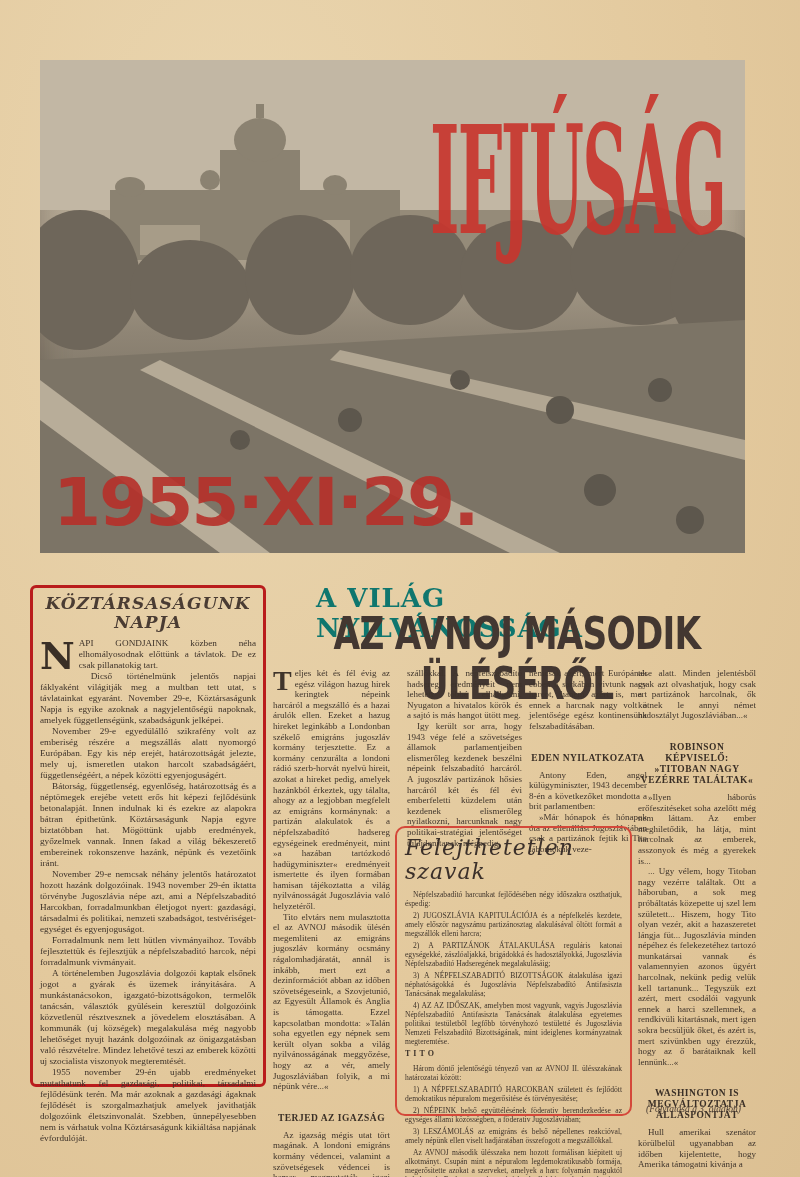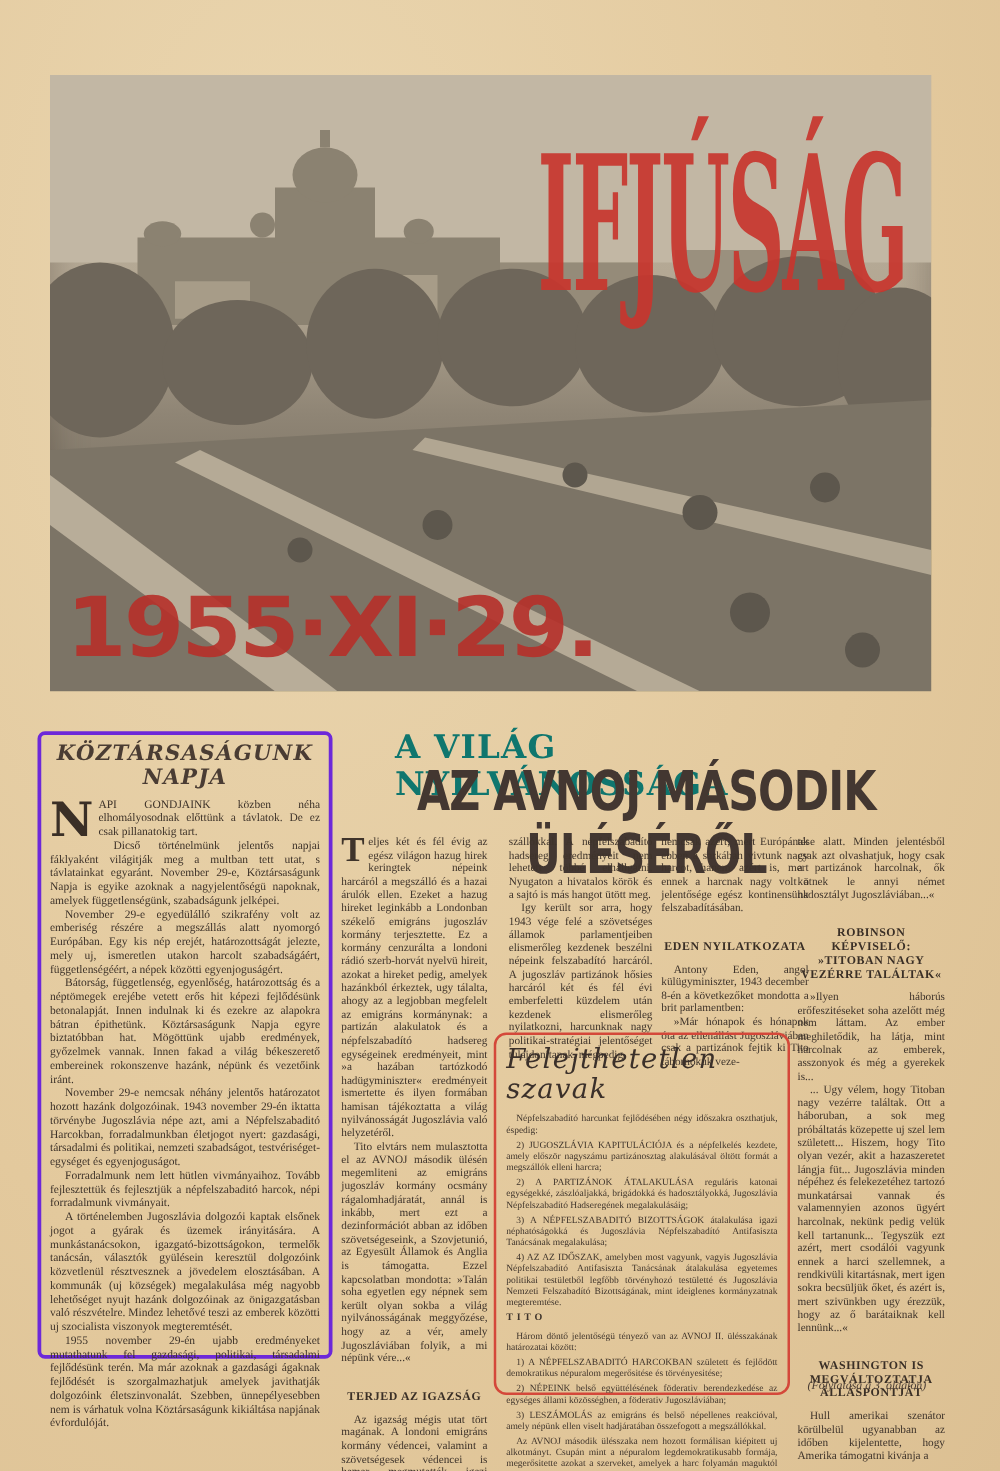--- a/index.html
+++ b/index.html
@@ -29,21 +29,21 @@
   .date {
     position:absolute; left:53px; top:468px;
     font-family:"DejaVu Sans", sans-serif; font-weight:bold;
     color:#b6302a; font-size:66px; letter-spacing:-2px;
     line-height:70px; opacity:0.9;
     transform: scaleX(1.05); transform-origin:left top;
   }
   
   .leftbox {
     position:absolute; left:30px; top:585px; width:236px; height:502px;
-    border:3px solid #6d28d9; border-radius:6px;
+    border:3px solid #b91c1c; border-radius:6px;
     padding:6px 7px; box-sizing:border-box;
   }
   .leftbox h2 {
     margin:0; text-align:center;
     font-family:"DejaVu Serif", serif; font-style:italic; font-weight:bold;
     font-size:17px; line-height:19px; color:#4a3c33; letter-spacing:1px;
   }
   .body-text {
     font-family:"Liberation Serif", serif; font-size:9.2px; line-height:11px;
     text-align:justify; color:#3d3229; margin:0;

